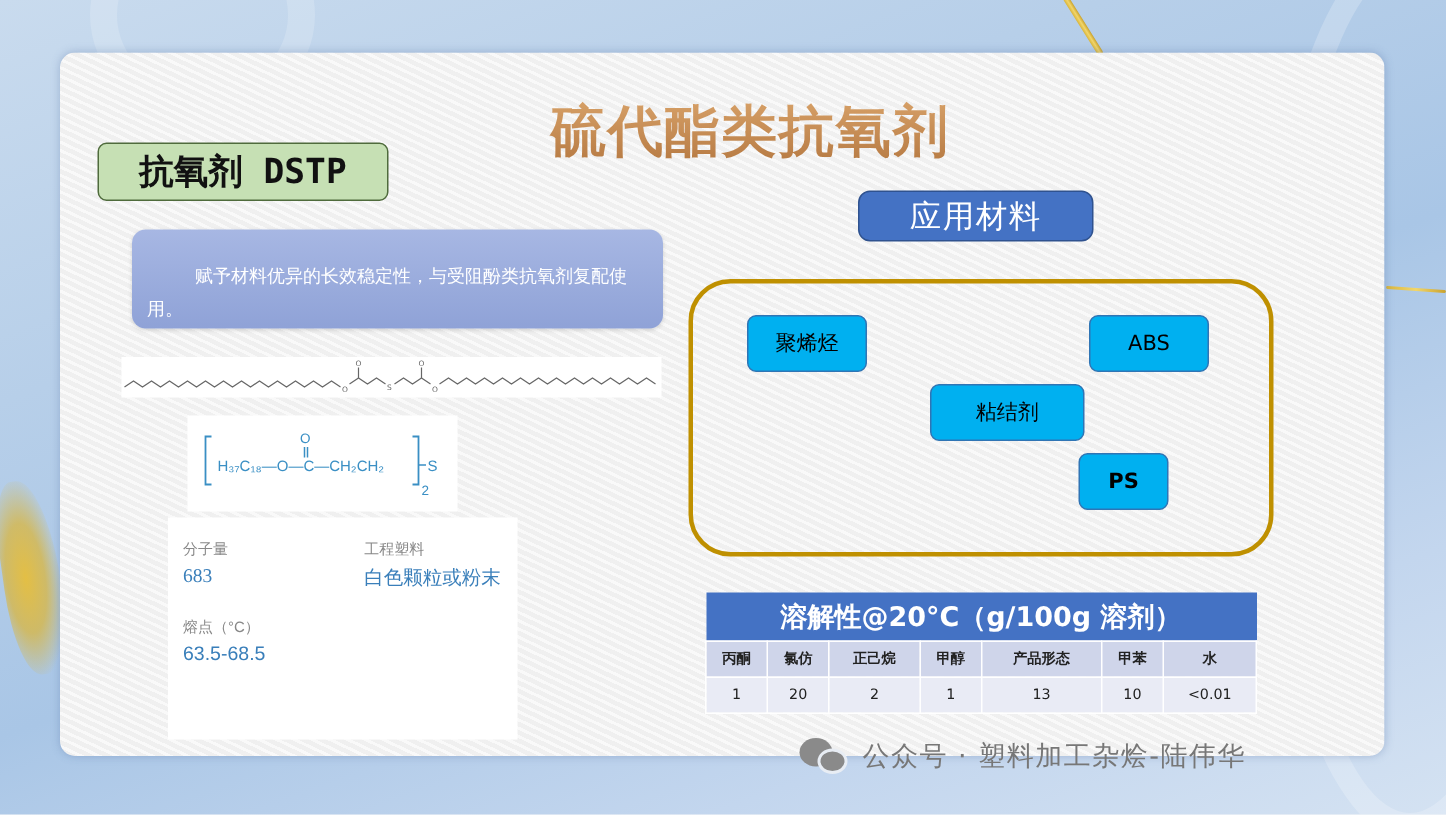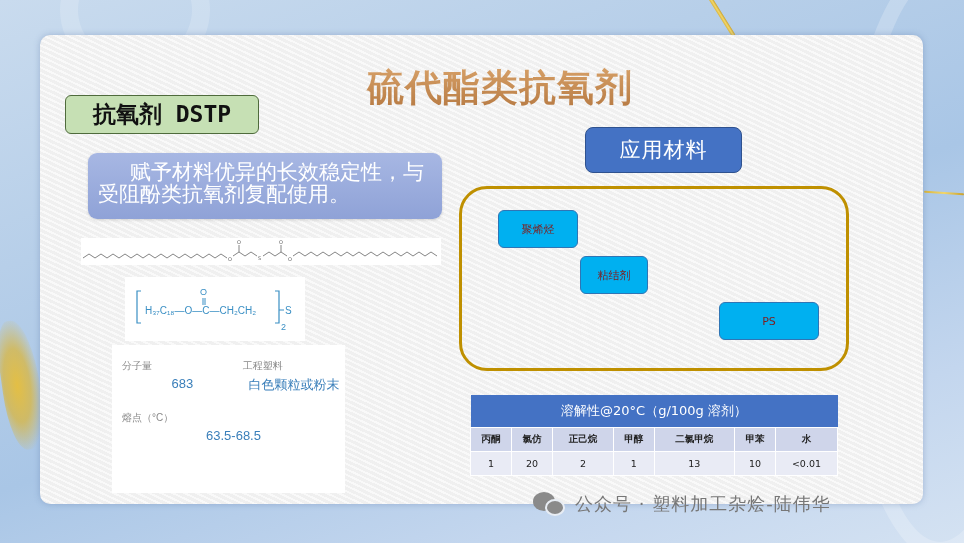--- a/index.html
+++ b/index.html
@@ -42,60 +42,60 @@
     .label-box {
       position: absolute; left: 25px; top: 60px; width: 194px; height: 39px;
       background: #c6e0b4; border: 1.5px solid #4f6b3c; border-radius: 6px;
       font-size: 23px; font-weight: bold; color: #111;
       display: flex; align-items: center; justify-content: center;
       font-family: "DejaVu Sans Mono", monospace;
     }
     .desc-box {
       position: absolute; left: 48px; top: 118px; width: 354px; height: 66px;
       background: linear-gradient(180deg, #a7b7e3 0%, #8fa2d7 100%);
-      border-radius: 9px; color: #fff; font-size: 21px; line-height: 22px;
-      padding: 8px 10px 0 10px; text-indent: 32px;
+      border-radius: 9px; color: #fff; font-size: 12px; line-height: 22px;
+      padding: 20px 10px 0 10px; text-indent: 32px;
       box-shadow: 0 1px 3px rgba(0,0,0,0.15);
     }
     .skeletal {
       position: absolute; left: 41px; top: 203px; width: 360px; height: 27px; background: #fff;
     }
     .formula-box {
       position: absolute; left: 85px; top: 242px; width: 180px; height: 64px; background: #fff;
     }
     .props {
       position: absolute; left: 72px; top: 310px; width: 233px; height: 148px; background: #fff;
       padding: 14px 0 0 10px; font-family: "Liberation Sans", sans-serif;
     }
     .prop-label { font-size: 10px; color: #888; }
-    .prop-value { font-size: 13px; color: #3a7fba; margin-top: 3px; text-align: center; }
+    .prop-value { font-size: 13px; color: #3a7fba; margin-top: 3px; }
     .prop-row { display: flex; }
     .prop-cell { width: 97px; }
-    .prop-cell.wide { width: 130px; }
+    .prop-cell.wide { width: 130px; font-family: Liberation Serif, serif; }
     .apply-title {
-      position: absolute; left: 545px; top: 92px; width: 157px; height: 46px;
+      position: absolute; left: 532px; top: 92px; width: 157px; height: 34px;
       background: #4472c4; border: 1px solid #2f528f; border-radius: 8px;
       color: #fff; font-size: 21px; display: flex; align-items: center; justify-content: center;
       letter-spacing: 1px;
     }
     .apply-frame {
       position: absolute; left: 419px; top: 151px; width: 390px; height: 185px;
       border: 3px solid #bf9000; border-radius: 28px;
     }
     .mat {
       position: absolute; height: 38px; background: #00b0f0; border: 1px solid #2f75b5;
-      border-radius: 6px; color: #7f1d1d; font-size: 11px;
+      border-radius: 6px; color: #000000; font-size: 14px;
       display: flex; align-items: center; justify-content: center;
     }
     .sol-table {
       position: absolute; left: 430px; top: 360px; width: 368px; border-collapse: collapse;
       font-size: 9.5px; color: #222; text-align: center; font-family: "DejaVu Sans", sans-serif;
     }
     .sol-table th.head {
-      background: #4472c4; color: #fff; font-size: 13px; font-weight: normal; height: 32px;
+      background: #4472c4; color: #fff; font-size: 18px; font-weight: bold; height: 32px;
     }
     .sol-table td { border: 1.5px solid #fff; height: 24px; }
     .sol-table tr.hdr td { background: #cfd5ea; font-weight: bold; margin-top: 16px; }
     .sol-table tr.val td { background: #e9ebf5; }
     .watermark {
       position: absolute; left: 533px; top: 490px; display: flex; align-items: center;
       color: #777; font-size: 18px; letter-spacing: 1px;
     }
     .wechat-icon { width: 34px; height: 28px; position: relative; margin-right: 8px; }
     .wechat-icon .b1 { position: absolute; left: 0; top: 2px; width: 22px; height: 19px; background: #8a8a8a; border-radius: 50%; }
@@ -161,34 +161,35 @@
     </div>
     <div style="margin-top:17px;">
       <div class="prop-label">熔点（°C）</div>
       <div class="prop-value">63.5-68.5</div>
     </div>
   </div>
 
   <div class="apply-title">应用材料</div>
   <div class="apply-frame"></div>
   <div class="mat" style="left:458px;top:175px;width:80px;">聚烯烃</div>
-  <div class="mat" style="left:540px;top:221px;width:68px;">粘结剂</div>
-  <div class="mat" style="left:679px;top:267px;width:100px;">PS</div>
+  <div class="mat" style="left:686px;top:175px;width:80px;">ABS</div>
+  <div class="mat" style="left:580px;top:221px;width:103px;">粘结剂</div>
+  <div class="mat" style="left:679px;top:267px;width:60px;font-weight:bold;">PS</div>
 
   <table class="sol-table">
     <tbody>
         <tr>
       <th class="head" colspan="7">溶解性@20°C（g/100g 溶剂）</th>
     </tr>
     <tr class="hdr">
       <td>丙酮</td>
       <td>氯仿</td>
       <td>正己烷</td>
       <td>甲醇</td>
-      <td>二氯甲烷</td>
+      <td>产品形态</td>
       <td>甲苯</td>
       <td>水</td>
     </tr>
     <tr class="val">
       <td>1</td>
       <td>20</td>
       <td>2</td>
       <td>1</td>
       <td>13</td>
       <td>10</td>

